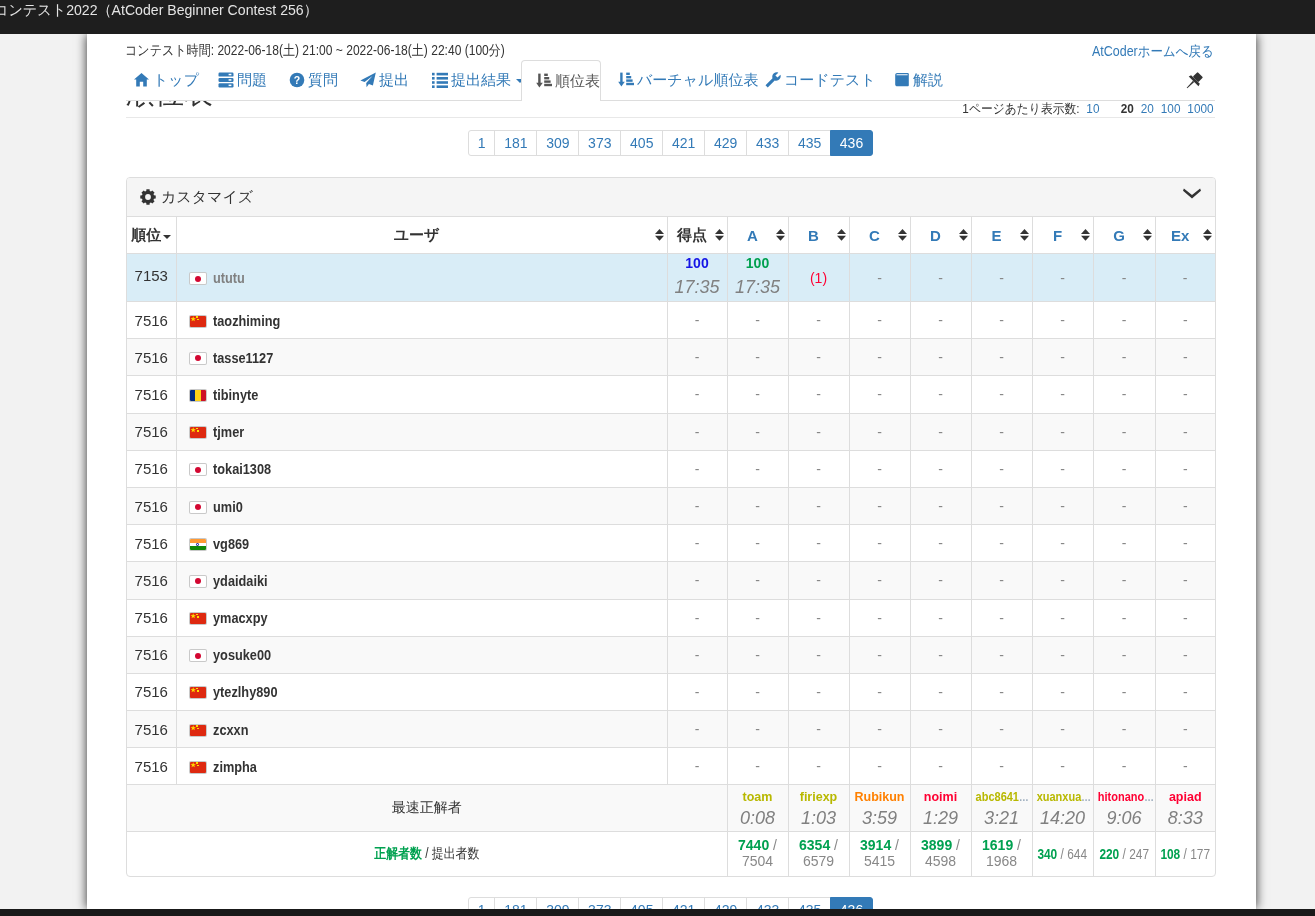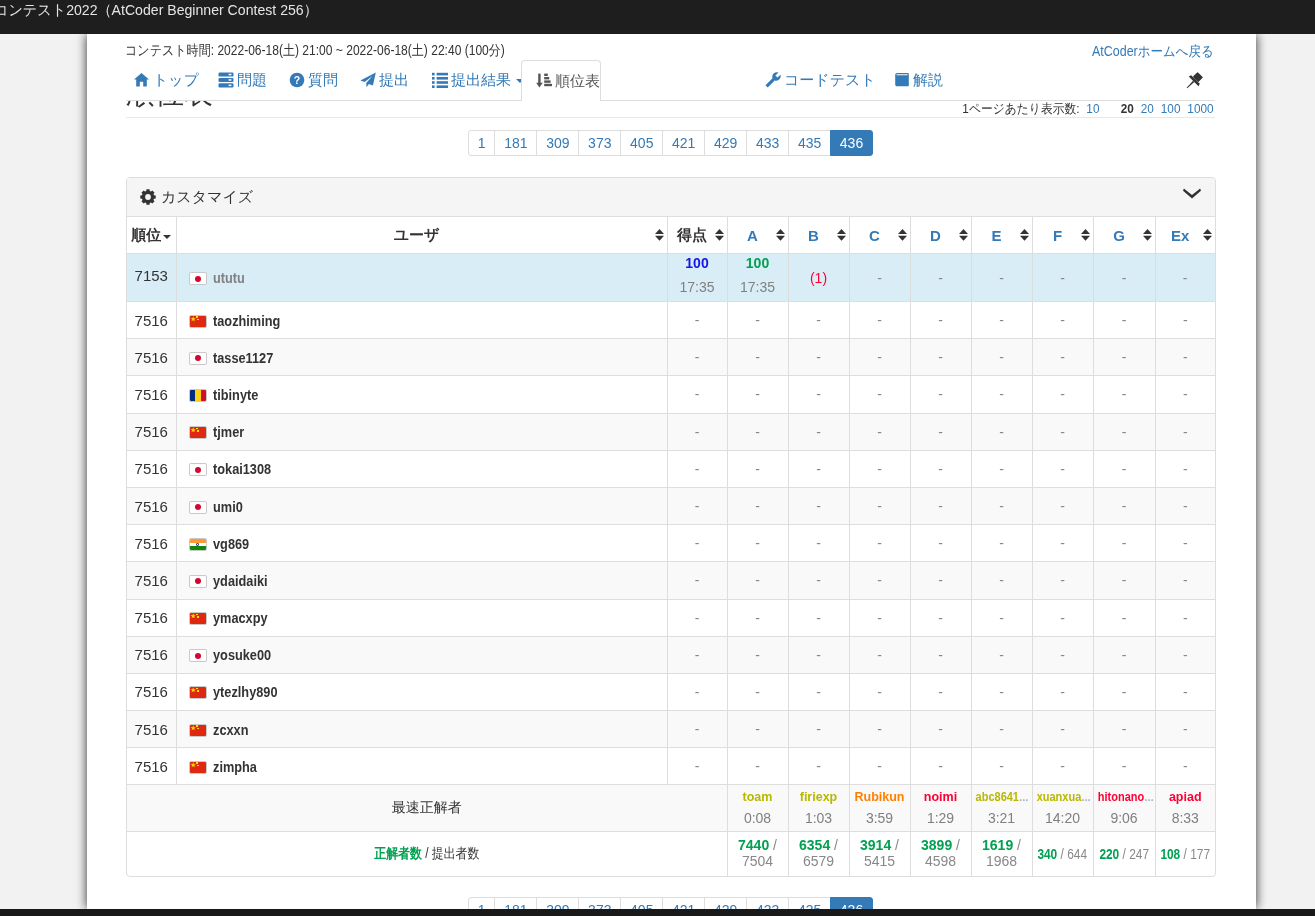--- a/index.html
+++ b/index.html
@@ -47,21 +47,21 @@
 tr.me{background:#d9edf7;}
 td.rank{font-size:15px;color:#333;}
 td.user{text-align:left;padding-left:13px;font-size:15px;font-weight:bold;color:#333;white-space:nowrap;}
 td.user>span:last-child{display:inline-block;transform:scaleX(0.85);transform-origin:0 60%;}
 .cl{display:inline-block;transform:scaleX(0.85);transform-origin:50% 50%;}
 .flag{display:inline-block;width:16px;height:11px;border-radius:1px;box-shadow:0 0 0 1px #c9c9c9;vertical-align:-1px;margin-right:7px;position:relative;overflow:hidden;}
 .dash{color:#888;font-size:14px;}
 .sb{font-weight:bold;font-size:14px;line-height:22px;}
 .sb.blue{color:#1414e6;}
 .sb.green{color:#00a150;}
-.tm{color:#808080;font-size:14px;line-height:21px;}
+.tm{color:#808080;font-size:18px;line-height:21px;font-style:italic;}
 tr.me .sb{line-height:18.5px;}
 tr.me .tm{line-height:28.5px;}
 .pen{color:#f03;font-size:14px;}
 td.flabel{font-size:14px;color:#333;text-align:center;}
 .fn{font-size:12.5px;font-weight:bold;line-height:21px;}
 .fr{color:#f03;}
 .fy{color:#b8b800;}
 .fo{color:#ff8000;}
 .dots{color:#9ab;font-size:11px;letter-spacing:-1px;}
 .cnum{color:#00a150;font-weight:bold;font-size:14px;}
@@ -103,20 +103,28 @@
           <rect x="4.6" y="13.4" width="11.4" height="2.6" fill="#337ab7"></rect>
         </svg>提出結果<span class="caret"></span></a>
     <span id="atab"><svg width="16" height="16" viewBox="0 0 16 16">
           <rect x="2.2" y="0.6" width="2.4" height="10.5" fill="#555"></rect>
           <path d="M0.2 9.8 L6.8 9.8 L3.4 14.6 Z" fill="#555"></path>
           <rect x="8.2" y="0.6" width="3.6" height="2.4" fill="#555"></rect>
           <rect x="8.2" y="4.0" width="5.0" height="2.4" fill="#555"></rect>
           <rect x="8.2" y="7.4" width="6.4" height="2.4" fill="#555"></rect>
           <rect x="8.2" y="10.8" width="7.8" height="2.4" fill="#555"></rect>
         </svg>順位表</span>
+    <a class="tab" style="left:492px"><svg width="16" height="16" viewBox="0 0 16 16">
+          <rect x="2.2" y="0.6" width="2.4" height="10.5" fill="#337ab7"></rect>
+          <path d="M0.2 9.8 L6.8 9.8 L3.4 14.6 Z" fill="#337ab7"></path>
+          <rect x="8.2" y="0.6" width="3.6" height="2.4" fill="#337ab7"></rect>
+          <rect x="8.2" y="4.0" width="5.0" height="2.4" fill="#337ab7"></rect>
+          <rect x="8.2" y="7.4" width="6.4" height="2.4" fill="#337ab7"></rect>
+          <rect x="8.2" y="10.8" width="7.8" height="2.4" fill="#337ab7"></rect>
+        </svg> バーチャル順位表</a>
     <a class="tab" style="left:639px"><svg width="16" height="16" viewBox="0 0 16 16">
           <path fill="#337ab7" d="M2.7 15.5 L0.5 13.3 L7.5 6.3 C6.9 4.5 7.4 2.5 8.9 1.3 C10.2 0.25 11.9 0.05 13.3 0.65 L10.4 3.5 L12.5 5.6 L15.4 2.75 C16 4.2 15.7 5.9 14.6 7.1 C13.4 8.5 11.4 9 9.7 8.4 Z"></path>
         </svg> コードテスト</a>
     <a class="tab" style="left:768px"><svg width="16" height="16" viewBox="0 0 16 16">
           <path fill="#337ab7" d="M3.1 1 L13.7 1 C14.3 1 14.8 1.5 14.8 2.1 L14.8 13.2 C14.8 13.8 14.3 14.3 13.7 14.3 L3.1 14.3 C2.1 14.3 1.2 13.4 1.2 12.4 L1.2 2.9 C1.2 1.9 2.1 1 3.1 1 Z"></path>
           <path fill="#fff" d="M2.2 2.5 C2.4 2.1 2.8 1.9 3.2 1.9 L13.6 1.9 L13.6 2.9 L3.2 2.9 C2.8 2.9 2.4 2.8 2.2 2.5 Z" transform="translate(0,0.4)"></path>
         </svg>解説</a>
     <span id="pin"><svg width="20" height="20" viewBox="0 0 20 20" style="overflow:visible">
           <g transform="rotate(45 10 10) translate(10 10) scale(1.25) translate(-10 -10)" fill="#333">
             <rect x="6.9" y="1.7" width="6.2" height="5.5" rx="0.8"></rect>

